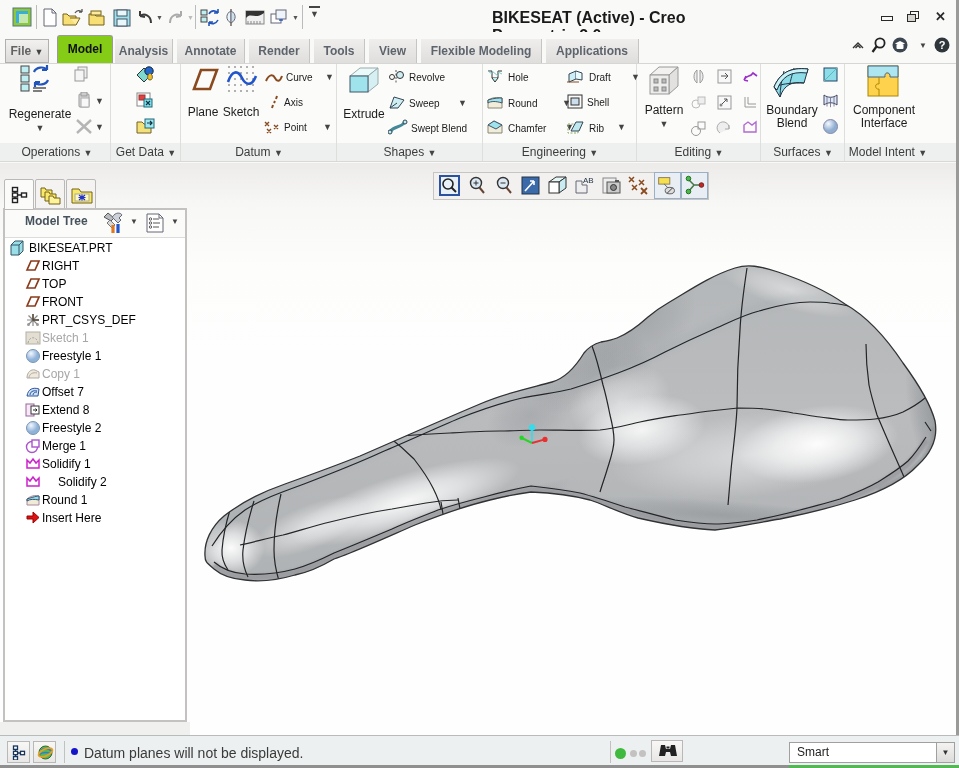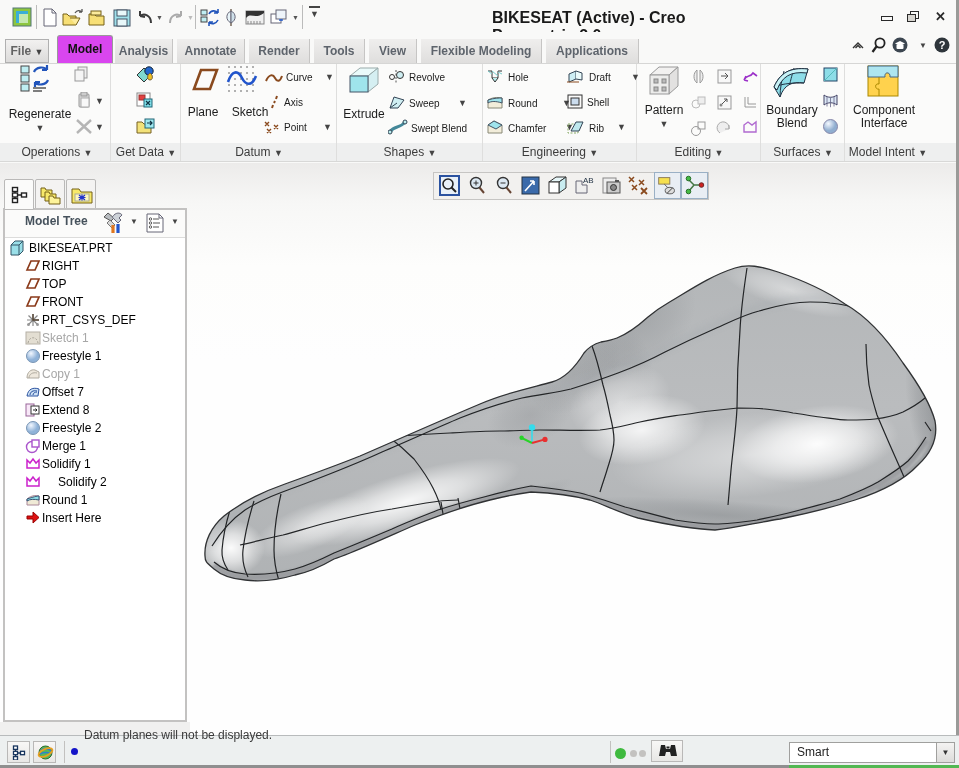--- a/index.html
+++ b/index.html
@@ -1,21 +1,21 @@
 <!DOCTYPE html>
 <html><head>
 <meta charset="utf-8">
 <style>
 * { margin:0; padding:0; box-sizing:border-box; }
 html,body { width:959px; height:768px; overflow:hidden; font-family:"Liberation Sans",sans-serif; }
 body { position:relative; background:#f9f9f8; }
 .abs { position:absolute; }
 #graphics { left:0; top:163px; width:959px; height:573px; background:linear-gradient(#ecebea 0%, #f7f7f6 7%, #fdfdfc 18%, #fefefe 35%); }
 .tab { position:absolute; top:39px; height:24px; line-height:24px; text-align:center; font-size:12px; font-weight:bold; color:#5e646c; background:linear-gradient(#efeeed,#dfdedd); border-right:1px solid #c6c5c4; }
-#tab-model { top:35px; height:28px; line-height:27px; background:#d946ef; border:1px solid #9a9a9a; border-bottom:none; border-radius:3px 3px 0 0; color:#111; z-index:5; }
+#tab-model { top:35px; height:28px; line-height:27px; background:#84cc16; border:1px solid #9a9a9a; border-bottom:none; border-radius:3px 3px 0 0; color:#111; z-index:5; }
 .glabel { position:absolute; top:143px; height:19px; line-height:18px; text-align:center; font-size:12px; color:#3c3c3c; }
 .gsep { position:absolute; top:64px; width:1px; height:97px; background:#dededd; }
 .arrow { color:#444; font-size:9px; }
 .ritem { position:absolute; font-size:10px; color:#1c1c1c; white-space:nowrap; height:16px; line-height:16px; }
 .ritem svg { vertical-align:-3px; margin-right:3px; }
 .rbig { position:absolute; text-align:center; font-size:12px; color:#1c1c1c; line-height:13px; }
 .gbtn { position:absolute; top:172px; width:27px; height:27px; }
 .gbtn.on { background:#e9eef4; border:1px solid #9ab0c5; }
 .ptab { position:absolute; top:179px; width:30px; height:30px; background:#f4f3f2; border:1px solid #bab9b8; border-radius:2px 2px 0 0; }
 .trow { position:absolute; font-size:12px; color:#000; white-space:nowrap; height:18px; }
@@ -212,21 +212,21 @@
         <circle cx="21" cy="21" r="1"></circle>
         <circle cx="27" cy="21" r="1"></circle>
   <circle cx="3" cy="27" r="1"></circle>
         <circle cx="9" cy="27" r="1"></circle>
         <circle cx="15" cy="27" r="1"></circle>
         <circle cx="21" cy="27" r="1"></circle>
         <circle cx="27" cy="27" r="1"></circle>
  </g>
  <path d="M2 18 C6 6 12 6 16 14 C20 22 26 22 30 12" fill="none" stroke="#2255cc" stroke-width="2.6"></path>
 </svg>
-<div class="rbig" style="left:229px;top:106px;width:42px;text-align:center;">Sketch</div>
+<div class="rbig" style="left:220px;top:106px;width:42px;text-align:center;">Sketch</div>
 <div class="ritem" style="left:265px;top:70px;"><svg width="18" height="12" viewBox="0 0 18 12">
         <path d="M1 9 C4 2 8 2 10 6 C12 10 15 10 17 4" fill="none" stroke="#8a4a1e" stroke-width="2"></path>
       </svg>Curve</div>
 <div class="abs arrow" style="left:325px;top:72px;">▼</div>
 <div class="ritem" style="left:267px;top:95px;"><svg width="14" height="14" viewBox="0 0 14 14">
         <path d="M10 1 L9 4 M8 6 L7 8 M6 10 L5 13" stroke="#8a4a1e" stroke-width="2"></path>
       </svg>Axis</div>
 <div class="ritem" style="left:263px;top:120px;"><svg width="18" height="14" viewBox="0 0 18 14">
         <path d="M2 2 L6 6 M6 2 L2 6 M4 9 L8 13 M8 9 L4 13 M11 5 L15 9 M15 5 L11 9" stroke="#8a4a1e" stroke-width="1.4"></path>
       </svg>Point</div>
@@ -675,21 +675,21 @@
   </div>
 <div class="sbtn" style="left:33px;top:741px;">
     <svg style="position:absolute;left:3px;top:2px;" width="17" height="17" viewBox="0 0 17 17">
       <circle cx="8.5" cy="8.5" r="6.5" fill="#58b858" stroke="#2a6a2a"></circle>
       <path d="M4 6 C7 4 12 4 14 7 M3 10 C6 8 12 8 14 10" stroke="#2e7ed0" stroke-width="1.6" fill="none"></path>
       <ellipse cx="8.5" cy="8.5" rx="7.5" ry="3.4" fill="none" stroke="#e8a020" stroke-width="1.8" transform="rotate(-25 8.5 8.5)"></ellipse>
     </svg>
   </div>
 <div class="sep" style="left:64px;top:741px;height:22px;"></div>
 <div class="abs" style="left:71px;top:748px;width:7px;height:7px;border-radius:50%;background:#1414c8;"></div>
-<div class="abs" style="left:84px;top:728px;font-size:12px;color:#3a3a3a;">Datum planes will not be displayed.</div>
+<div class="abs" style="left:84px;top:745px;font-size:14px;color:#3a3a3a;">Datum planes will not be displayed.</div>
 <div class="sep" style="left:610px;top:741px;height:22px;"></div>
 <div class="abs" style="left:615px;top:748px;width:11px;height:11px;border-radius:50%;background:#3fba3f;"></div>
 <div class="abs" style="left:630px;top:750px;width:7px;height:7px;border-radius:50%;background:#c3c2c0;"></div>
 <div class="abs" style="left:639px;top:750px;width:7px;height:7px;border-radius:50%;background:#c3c2c0;"></div>
 <div class="sbtn" style="left:651px;top:740px;width:32px;">
     <svg style="position:absolute;left:6px;top:2px;" width="20" height="16" viewBox="0 0 20 16">
       <path d="M3 2 L7 2 L8 6 L12 6 L13 2 L17 2 L19 13 L13 13 L12 9 L8 9 L7 13 L1 13 Z" fill="#222"></path>
       <rect x="8.5" y="3.5" width="3" height="2" fill="#222"></rect>
     </svg>
   </div>

